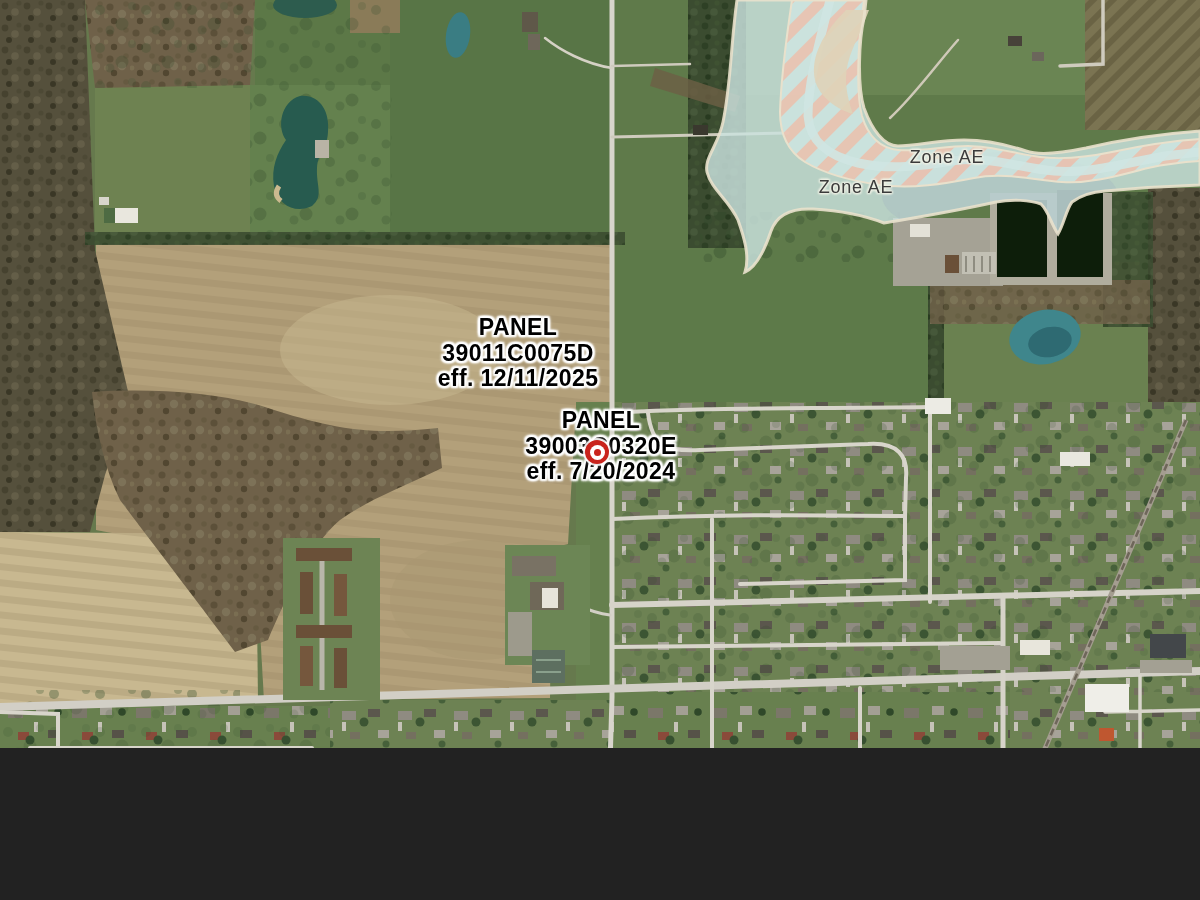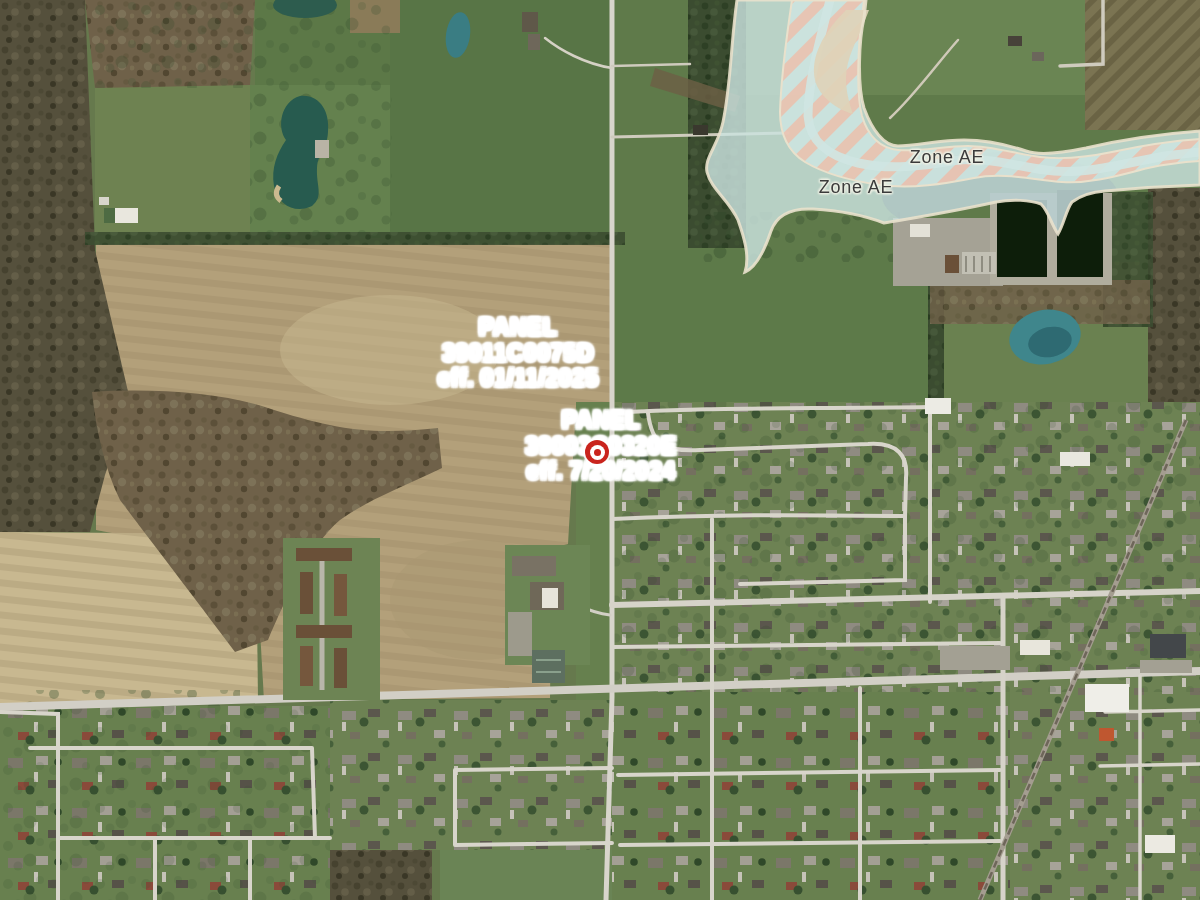--- a/index.html
+++ b/index.html
@@ -1,29 +1,29 @@
 <!DOCTYPE html>
 <html><head>
 <meta charset="utf-8">
 <style>
   html,body{margin:0;padding:0;background:#222;}
   .stage{
-    position:relative;width:1200px;height:900px;overflow:hidden;
+    position:relative;width:1200px;height:748px;overflow:hidden;
     background:#6b8052;
     font-family:"Liberation Sans","DejaVu Sans",sans-serif;
   }
   .stage svg{position:absolute;left:0;top:0;display:block;}
   .map-label{position:absolute;z-index:5;white-space:nowrap;pointer-events:none;}
   .zone-label{
     color:#3b3b3b;font-size:18px;letter-spacing:.8px;
     transform:translateX(-50%);
     text-shadow:0 0 3px #eef0e4,0 0 3px #eef0e4,1px 1px 2px #eef0e4,-1px -1px 2px #eef0e4,1px -1px 2px #eef0e4,-1px 1px 2px #eef0e4;
   }
   .panel-label{
-    color:#ffffff;font-weight:bold;font-size:23px;line-height:25.5px;text-align:center;
+    color:#000000;font-weight:bold;font-size:23px;line-height:25.5px;text-align:center;
     transform:translateX(-50%);letter-spacing:.4px;
     text-shadow:
       -2px -2px 2px #ffffff, 2px -2px 2px #ffffff,
       -2px  2px 2px #ffffff, 2px  2px 2px #ffffff,
        0   -2px 2px #ffffff, 0    2px 2px #ffffff,
       -2px  0   2px #ffffff, 2px  0   2px #ffffff,
        0 0 5px #ffffff;
   }
   .marker{
     position:absolute;z-index:6;width:24px;height:24px;border-radius:50%;
@@ -274,21 +274,21 @@
     <use href="#zonepath" fill="none" stroke="#e9e1cc" stroke-width="3" opacity=".9"></use>
   </g>
 </svg>
 
 <div class="map-label zone-label zl-1">Zone AE</div>
 <div class="map-label zone-label zl-2">Zone AE</div>
 
 <div class="map-label panel-label lbl-a">
   <div>PANEL</div>
   <div>39011C0075D</div>
-  <div>eff. 01/11/2025</div>
+  <div>eff. 12/11/2025</div>
 </div>
 
 <div class="map-label panel-label lbl-b">
   <div>PANEL</div>
   <div>39003C0320E</div>
   <div>eff. 7/20/2024</div>
 </div>
 
 <div class="marker"></div>
 

